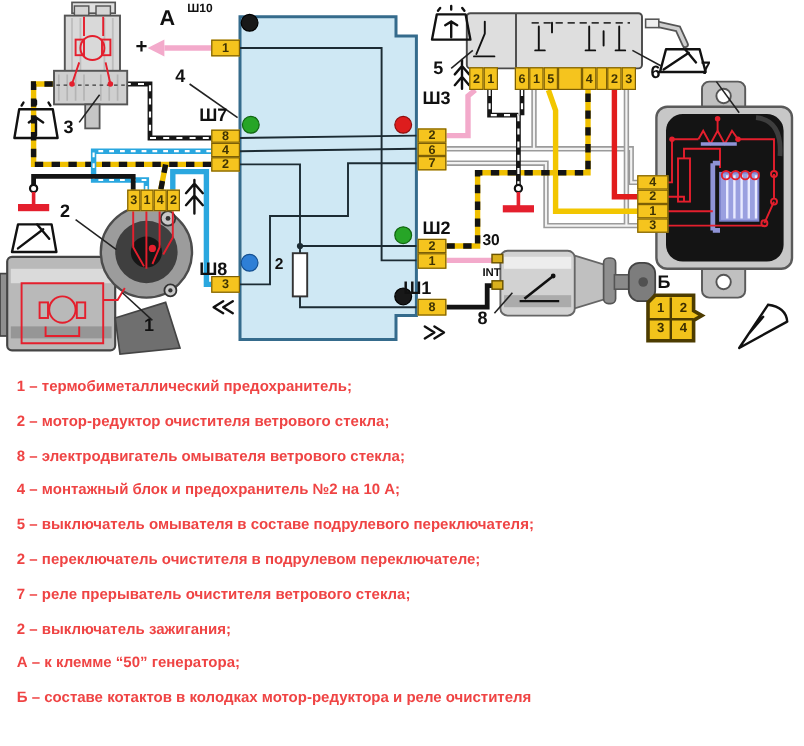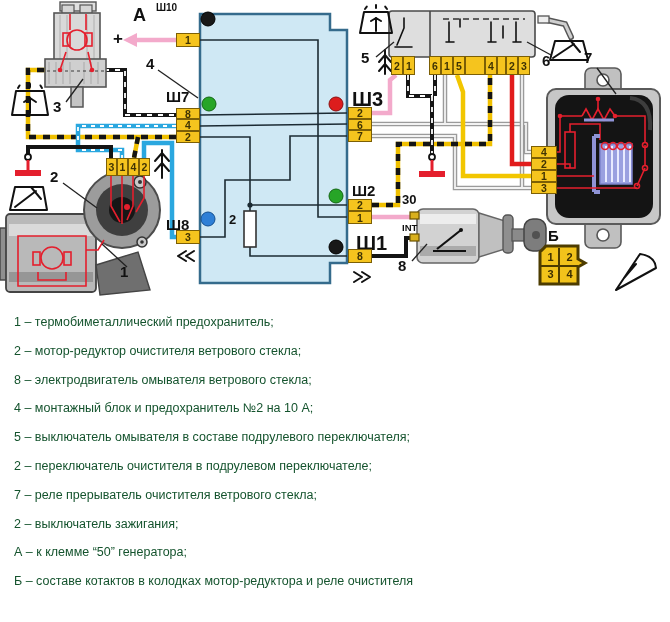--- a/index.html
+++ b/index.html
@@ -5,21 +5,21 @@
   html,body{margin:0;padding:0;background:#fff;}
   .stage{position:relative;width:670px;height:622px;background:#ffffff;overflow:hidden;
          font-family:"Liberation Sans",sans-serif;}
   .abs{position:absolute;}
   .lbl{position:absolute;font-weight:bold;color:#111;white-space:nowrap;line-height:1;}
   .pin{position:absolute;background:#f5c41e;border:1px solid #7c5f05;box-sizing:border-box;
        color:#3f3304;font-weight:bold;font-size:10.5px;display:flex;align-items:center;
        justify-content:center;overflow:hidden;}
   .cell{position:absolute;color:#3c2e00;font-weight:bold;font-size:11px;display:flex;
         align-items:center;justify-content:center;}
-  .legend-item{position:absolute;left:14px;font-weight:normal;font-size:12.5px;color:#14532d;
+  .legend-item{position:absolute;left:14px;font-weight:bold;font-size:12.5px;color:#ef4444;
         white-space:nowrap;}
   
   .w-pink{stroke:#f3aacb;stroke-width:4.5;fill:none;}
   .w-yellow{stroke:#f2c600;stroke-width:4.5;fill:none;}
   .w-red{stroke:#e11c1c;stroke-width:4.5;fill:none;}
   .w-black{stroke:#141414;stroke-width:4;fill:none;}
   .w-blue{stroke:#2aa7df;stroke-width:4.5;fill:none;}
   .w-whitedash{stroke:#ffffff;stroke-width:1.8;fill:none;stroke-dasharray:4 5;}
   .w-yb-base{stroke:#f0c000;stroke-width:4.5;fill:none;}
   .w-yb-dash{stroke:#141414;stroke-width:4.5;fill:none;stroke-dasharray:7 7;}
@@ -257,23 +257,23 @@
     <path class="callout" d="M597,68 L616,94"></path>
     <path class="callout" d="M412,261 L427,244"></path>
   </g>
 </svg>
 
 <div class="lbl" style="left:133px;top:6px;font-size:18px">А</div>
 <div class="lbl" style="left:113px;top:30px;font-size:17px">+</div>
 <div class="lbl" style="left:156px;top:3px;font-size:10px">Ш10</div>
 <div class="lbl" style="left:166px;top:89px;font-size:15px">Ш7</div>
 <div class="lbl" style="left:166px;top:217px;font-size:15px">Ш8</div>
-<div class="lbl" style="left:352px;top:89px;font-size:20px">Ш3</div>
+<div class="lbl" style="left:352px;top:75px;font-size:15px">Ш3</div>
 <div class="lbl" style="left:352px;top:183px;font-size:15px">Ш2</div>
-<div class="lbl" style="left:356px;top:233px;font-size:20px">Ш1</div>
+<div class="lbl" style="left:336px;top:233px;font-size:15px">Ш1</div>
 <div class="lbl" style="left:53px;top:99px;font-size:15px">3</div>
 <div class="lbl" style="left:146px;top:56px;font-size:15px">4</div>
 <div class="lbl" style="left:50px;top:169px;font-size:15px">2</div>
 <div class="lbl" style="left:120px;top:264px;font-size:15px">1</div>
 <div class="lbl" style="left:361px;top:50px;font-size:15px">5</div>
 <div class="lbl" style="left:542px;top:53px;font-size:15px">6</div>
 <div class="lbl" style="left:584px;top:50px;font-size:15px">7</div>
 <div class="lbl" style="left:398px;top:258px;font-size:15px">8</div>
 <div class="lbl" style="left:402px;top:193px;font-size:13px">30</div>
 <div class="lbl" style="left:402px;top:223px;font-size:9.5px">INT</div>

